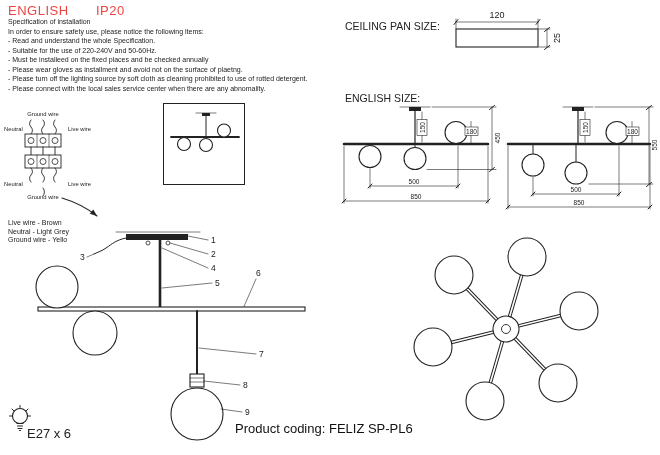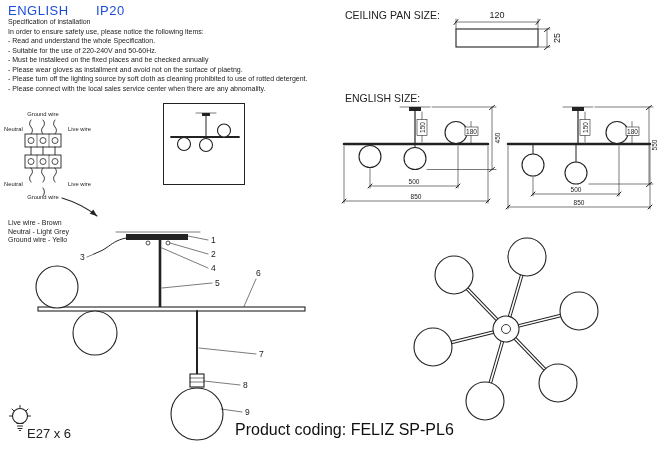--- a/index.html
+++ b/index.html
@@ -1,24 +1,24 @@
 <!DOCTYPE html>
 <html><head>
 <meta charset="utf-8">
 <style>
   *{margin:0;padding:0;box-sizing:border-box}
   html,body{width:660px;height:455px}
   body{background:#fff;font-family:"Liberation Sans",sans-serif;color:#111;position:relative;overflow:hidden}
   .abs{position:absolute}
-  .hdr{font-size:13px;letter-spacing:.5px;color:#1d4ed8}
+  .hdr{font-size:13px;letter-spacing:.5px;color:#ef4444}
   .spec{font-size:7px;line-height:9.5px;white-space:nowrap;color:#222}
   .sec-title{font-size:10.5px;color:#222}
   .legend{font-size:7px;line-height:8.5px;white-space:nowrap;color:#222}
   .small-lab{font-size:13px;color:#222}
-  .product{font-size:16px;color:#111}
+  .product{font-size:13px;color:#111}
   .thumb{border:1px solid #222;background:#fff}
   svg{display:block;overflow:visible}
   svg text{font-family:"Liberation Sans",sans-serif;fill:#222;stroke:none}
   svg line,svg path,svg polyline{stroke:#222;fill:none;stroke-width:1;stroke-linecap:round}
   svg rect,svg circle{stroke:#222;fill:#fff;stroke-width:1.1}
   .dk{fill:#222;stroke:none}
   .thin{stroke-width:.6}
   .bar{stroke-width:2.5}
   .dim{font-size:6.5px}
   .pn{font-size:8.5px}
@@ -91,21 +91,21 @@
     <line x1="32" y1="9" x2="52" y2="9" class="thin"></line>
     <rect x="38" y="9" width="8" height="3" class="dk"></rect>
     <line x1="42" y1="12" x2="42" y2="32"></line>
     <line x1="7" y1="33" x2="75" y2="33" style="stroke-width:1.8"></line>
     <circle cx="60" cy="26.5" r="6.5"></circle>
     <circle cx="20" cy="40" r="6.5"></circle>
     <circle cx="42" cy="41" r="6.5"></circle>
   </svg>
 </div>
 
-<div class="abs sec-title" style="left:345px;top:9px">CEILING PAN SIZE:</div>
+<div class="abs sec-title" style="left:345px;top:20px">CEILING PAN SIZE:</div>
 <svg class="abs" style="left:438px;top:8px" width="140" height="55" viewBox="0 0 140 55">
   <line x1="18" y1="21" x2="18" y2="11" class="thin"></line>
   <line x1="100" y1="21" x2="100" y2="11" class="thin"></line>
   <line x1="18" y1="14" x2="100" y2="14" class="thin"></line>
   <line x1="16" y1="16.5" x2="20" y2="11.5"></line>
   <line x1="98" y1="16.5" x2="102" y2="11.5"></line>
   <text x="59" y="10" text-anchor="middle" style="font-size:9px">120</text>
   <rect x="18" y="21" width="82" height="18"></rect>
   <line x1="101" y1="21" x2="112" y2="21" class="thin"></line>
   <line x1="101" y1="39" x2="112" y2="39" class="thin"></line>

